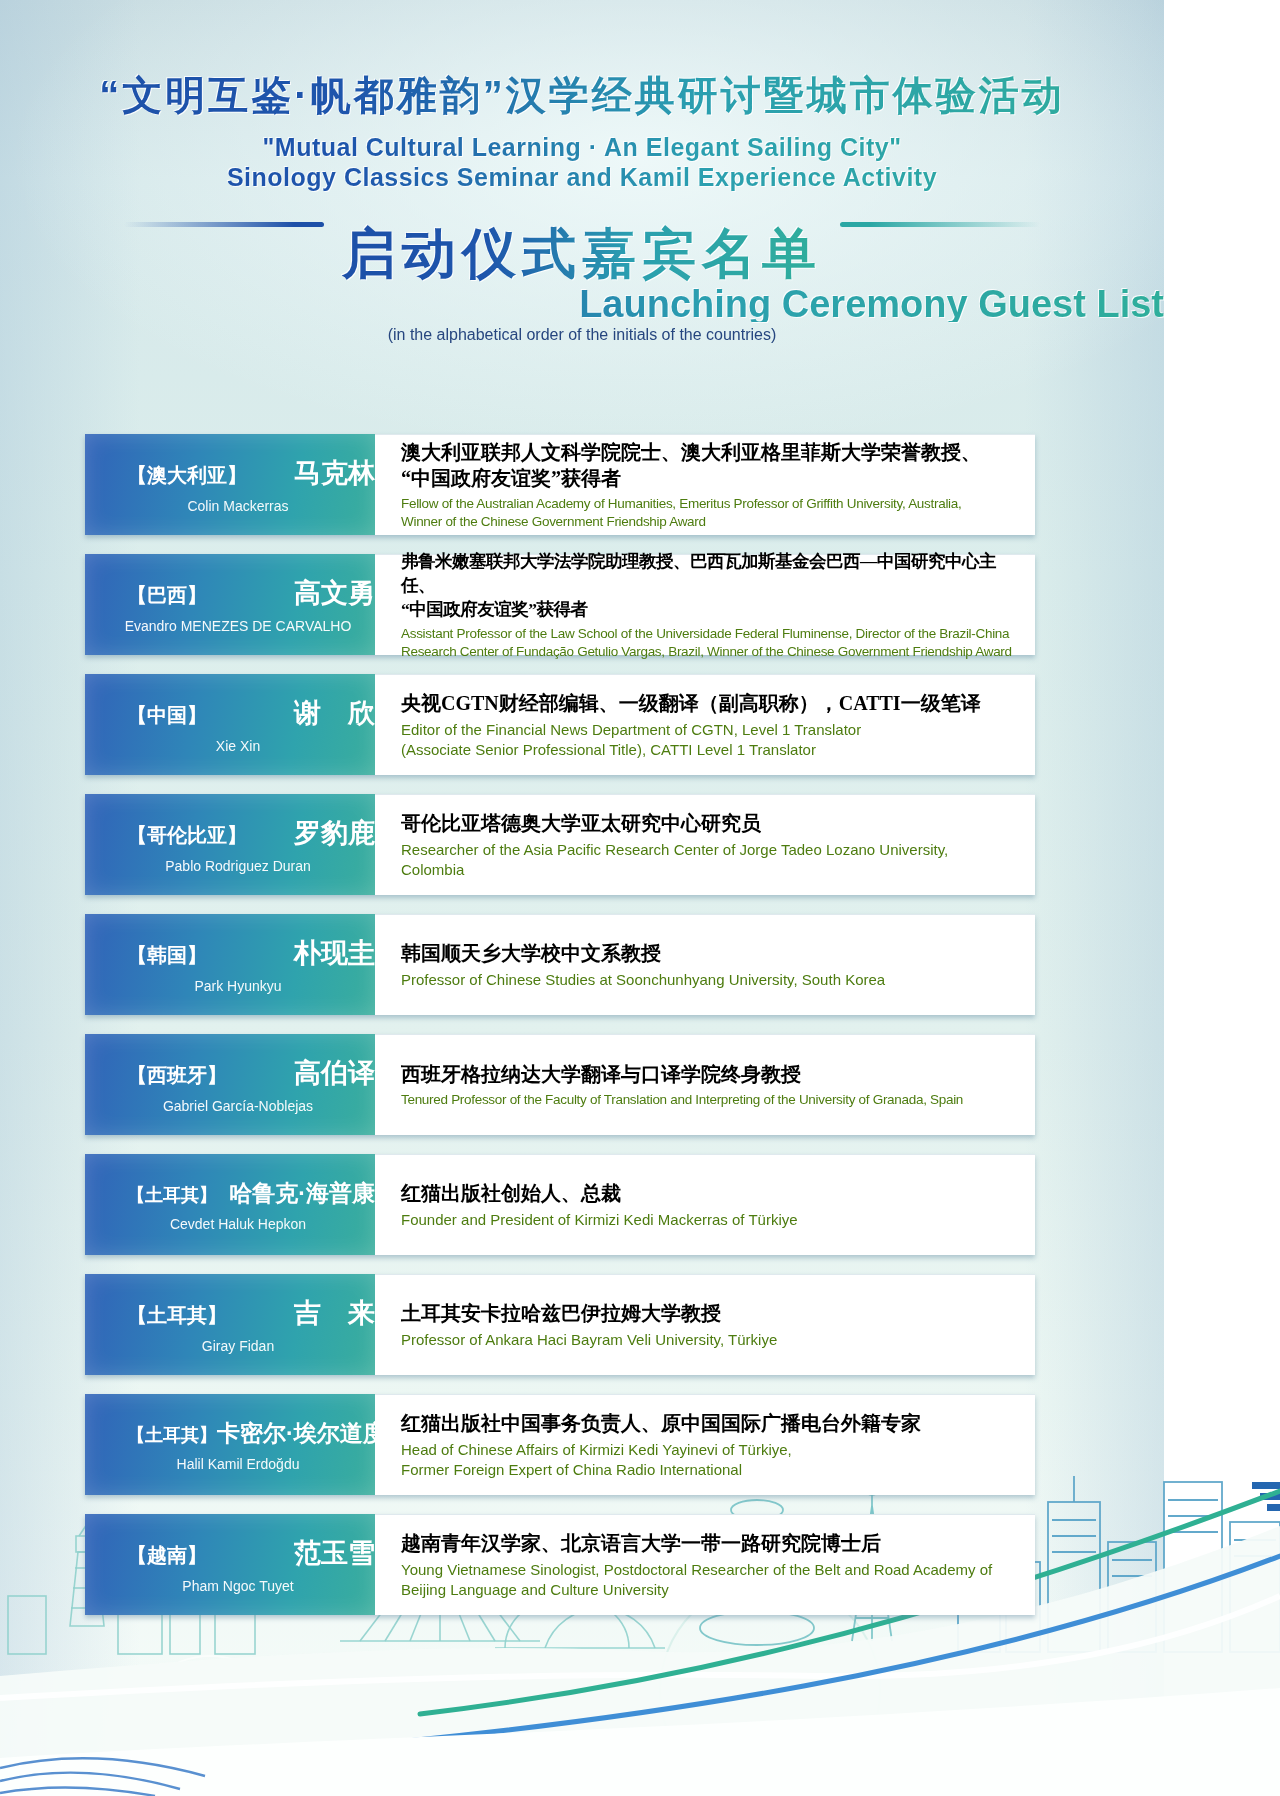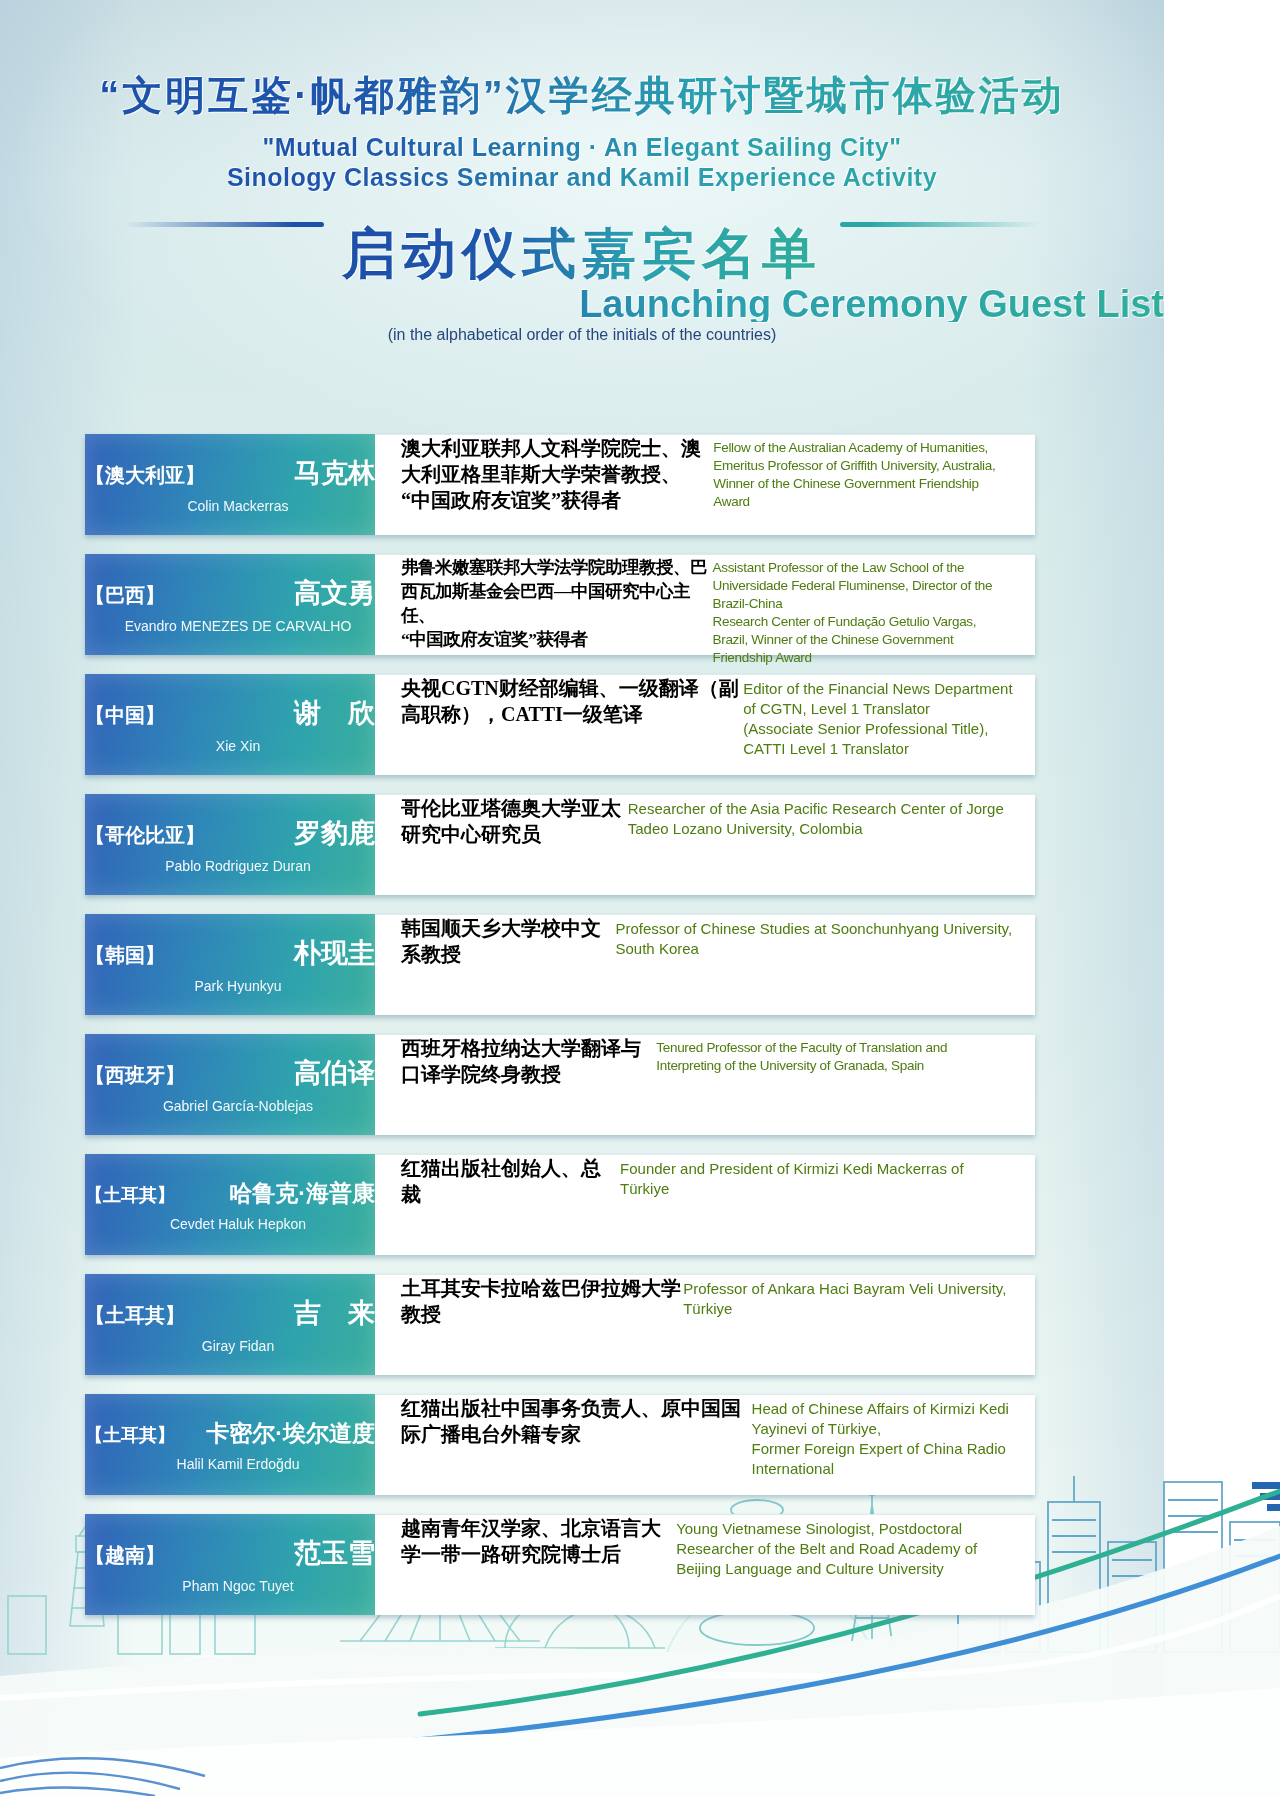--- a/index.html
+++ b/index.html
@@ -79,35 +79,36 @@
     background: linear-gradient(100deg, #3163b9 0%, #2f86b8 38%, #2fa3ad 72%, #3aae9d 100%);
     box-shadow: inset 0 0 22px rgba(255,255,255,0.18);
     display: flex; flex-direction: column; justify-content: center;
     gap: 7px;
     color: #ffffff;
   }
   .tag-line1 {
     display: flex; justify-content: space-between; align-items: baseline;
     padding: 0 0;
     white-space: nowrap;
+    margin-left: 42px;
   }
   .tag-country { font-size: 20px; font-weight: 700; }
   .tag-name    { font-size: 27px; font-weight: 800; }
   .guest-tag.tag-tight .tag-country { font-size: 18px; }
   .guest-tag.tag-tight .tag-name    { font-size: 23px; }
   .tag-en {
     text-align: center; font-size: 14px; line-height: 16px;
     color: rgba(255,255,255,0.95);
     padding-left: 16px;
   }
   .guest-desc {
     flex: 1 1 auto;
     background: #ffffff;
     border-top: 1px solid #dfe9ee;
-    display: flex; flex-direction: row; justify-content: center;
+    display: flex; flex-direction: column; justify-content: center;
     padding-left: 26px; padding-right: 20px;
   }
   .desc-cn {
     font-family: "Liberation Serif", serif;
     font-weight: 700;
     font-size: 20px; line-height: 26px;
     color: #000000;
     white-space: pre-line;
   }
   .desc-cn.tight { font-size: 17.5px; letter-spacing: -0.5px; line-height: 24px; }

